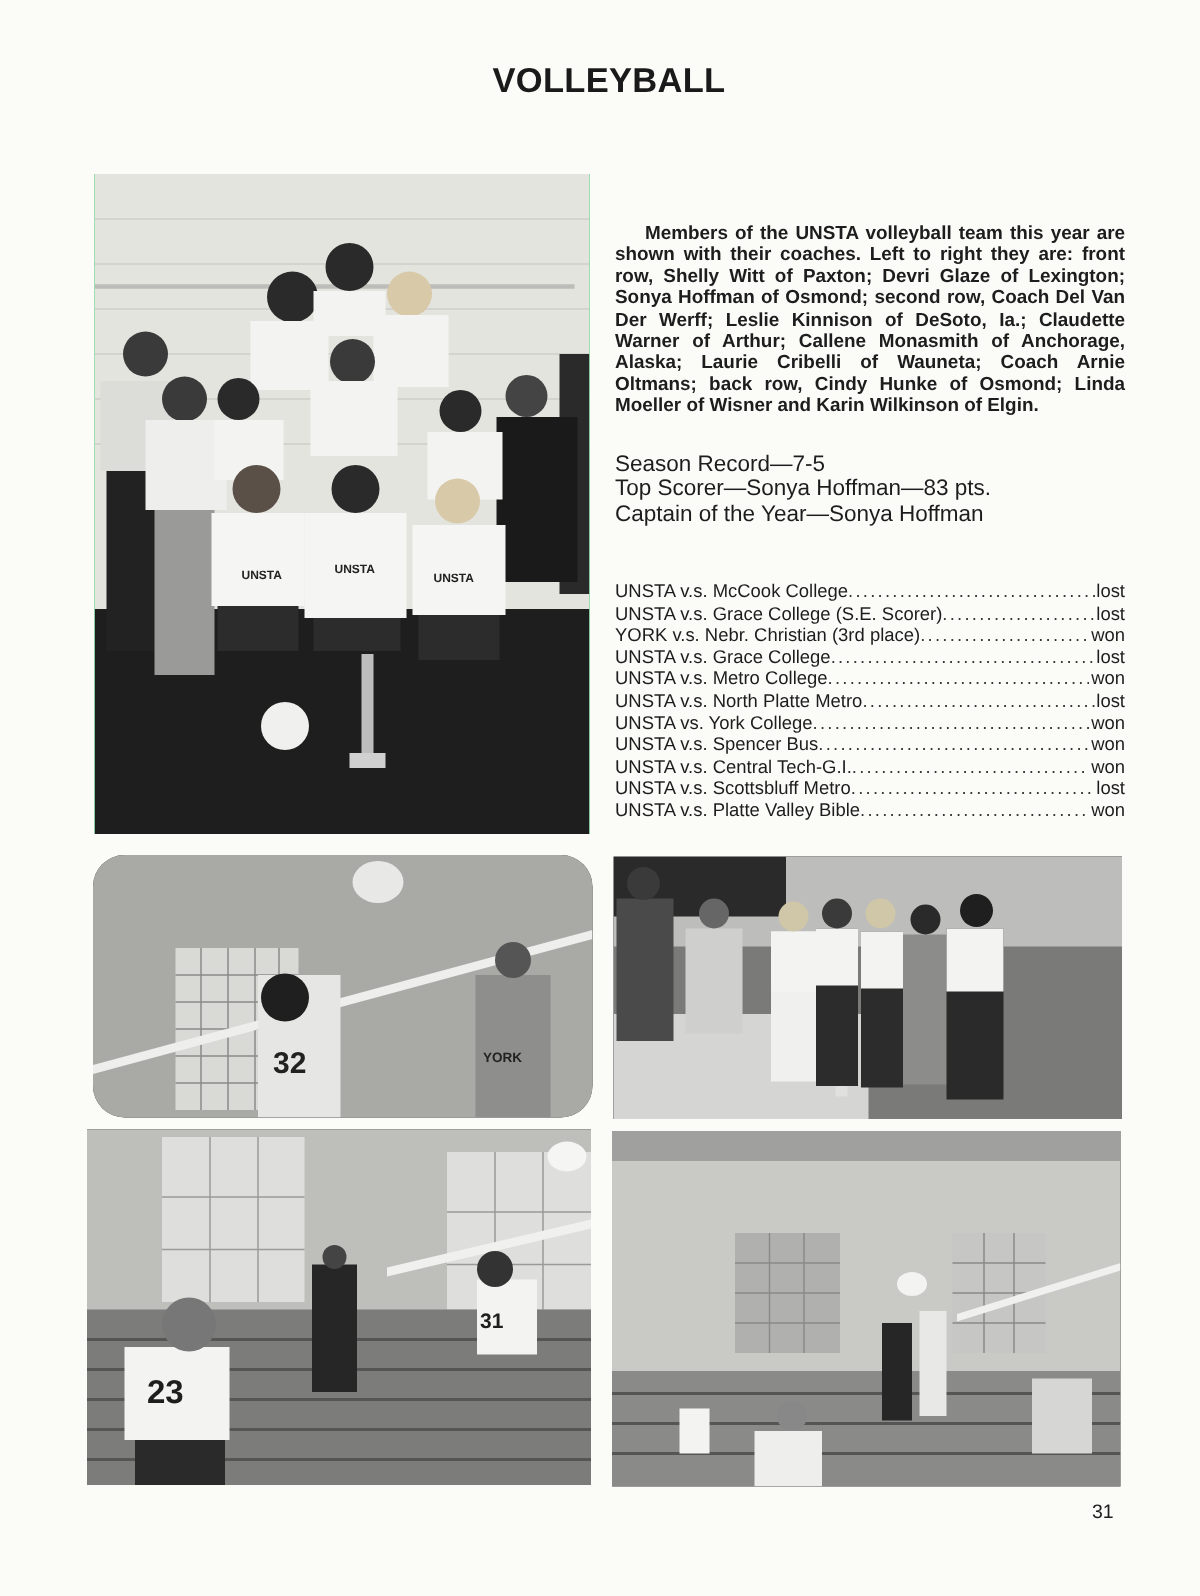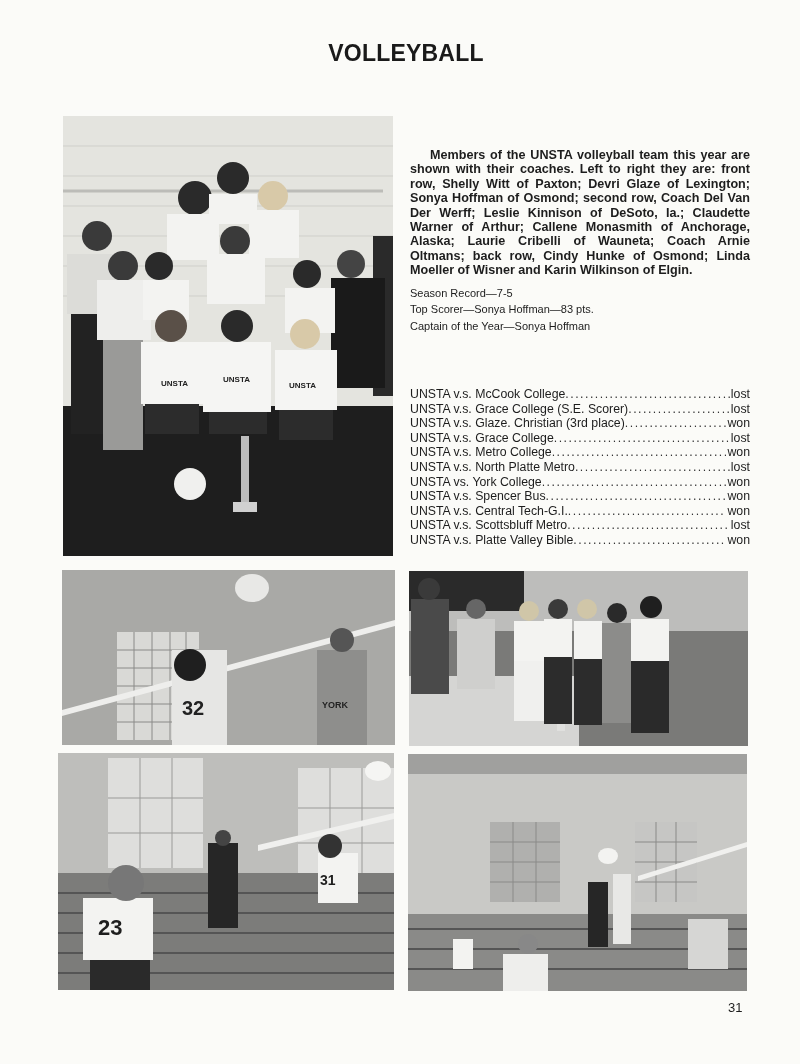--- a/index.html
+++ b/index.html
@@ -9,21 +9,21 @@
     position:absolute; left:0; top:40px; width:812px; text-align:center;
     font-size:23px; font-weight:bold; letter-spacing:0.2px; color:#1a1a1a;
   }
   .photo { position:absolute; overflow:hidden; background:#3a3a3a; }
   .photo svg { display:block; width:100%; height:100%; }
   .caption {
     position:absolute; left:410px; top:148px; width:340px;
     font-size:12.6px; line-height:14.4px; text-align:justify; color:#1d1d1d;font-weight:bold;
   }
   .caption span.indent { display:inline-block; width:20px; }
-  .stats { position:absolute; left:410px; top:285px; width:340px; font-size:11px; line-height:16.4px; color:#1d1d1d; }
+  .stats { position:absolute; left:410px; top:302px; width:340px; font-size:15px; line-height:16.4px; color:#1d1d1d; }
   .stats div { white-space:nowrap; }
   .games { position:absolute; left:410px; top:387px; width:340px; font-size:12.3px; line-height:14.6px; }
   .game-row { display:flex; align-items:flex-start; white-space:nowrap; }
   .game-row .opp { flex:0 0 auto; }
   .game-row .dots { flex:1 1 auto; overflow:hidden; letter-spacing:1.5px; color:#333; }
   .game-row .dots::after { content:"..................................................................................................................."; }
   .game-row .res { flex:0 0 auto; padding-left:1px; }
   .page-number { position:absolute; left:728px; top:1000px; font-size:13px; color:#1d1d1d; }
 </style>
 </head>
@@ -103,21 +103,21 @@
       <span class="opp">UNSTA v.s. McCook College</span>
       <span class="dots"></span>
       <span class="res">lost</span>
     </div>
   <div class="game-row">
       <span class="opp">UNSTA v.s. Grace College (S.E. Scorer) </span>
       <span class="dots"></span>
       <span class="res">lost</span>
     </div>
   <div class="game-row">
-      <span class="opp">UNSTA v.s. Glaze. Christian (3rd place)</span>
+      <span class="opp">YORK v.s. Nebr. Christian (3rd place)</span>
       <span class="dots"></span>
       <span class="res">won</span>
     </div>
   <div class="game-row">
       <span class="opp">UNSTA v.s. Grace College </span>
       <span class="dots"></span>
       <span class="res">lost</span>
     </div>
   <div class="game-row">
       <span class="opp">UNSTA v.s. Metro College </span>
@@ -149,21 +149,21 @@
       <span class="dots"></span>
       <span class="res">lost</span>
     </div>
   <div class="game-row">
       <span class="opp">UNSTA v.s. Platte Valley Bible</span>
       <span class="dots"></span>
       <span class="res">won</span>
     </div>
 </div>
 
-<div class="photo" style="left:62px; top:570px; width:333px; height:175px;">
+<div class="photo" style="left:62px; top:570px; width:333px; height:175px;border-radius:21px;">
   <svg viewBox="0 0 333 175" preserveAspectRatio="none">
     <rect width="333" height="175" fill="#a9a9a6"></rect>
     <rect x="55" y="62" width="82" height="108" fill="#d9d9d6"></rect>
     <g stroke="#8a8a88" stroke-width="1">
       <line x1="55" y1="80" x2="137" y2="80"></line>
         <line x1="55" y1="98" x2="137" y2="98"></line>
       <line x1="55" y1="116" x2="137" y2="116"></line>
         <line x1="55" y1="134" x2="137" y2="134"></line>
       <line x1="55" y1="152" x2="137" y2="152"></line>
       <line x1="72" y1="62" x2="72" y2="170"></line>

